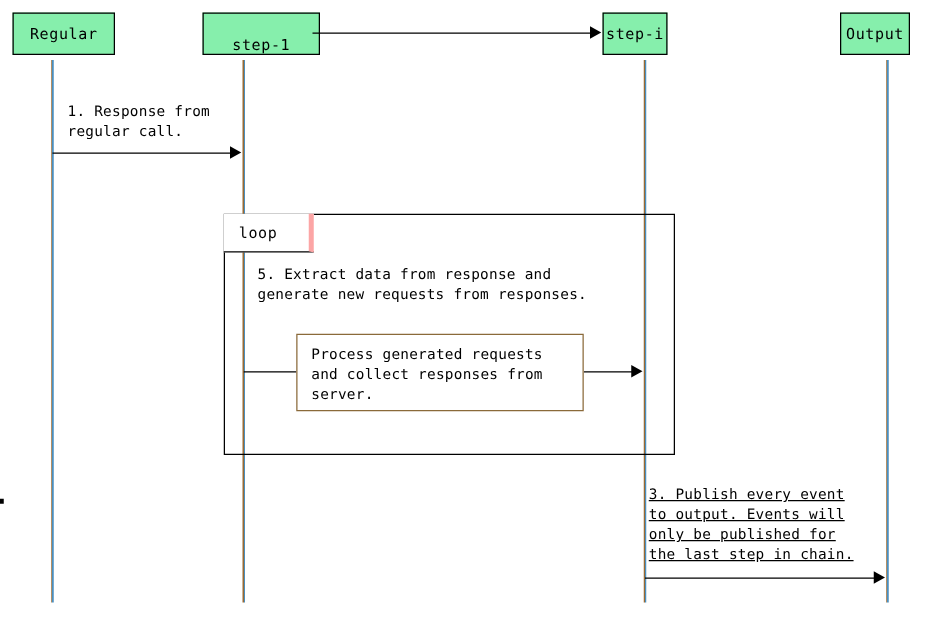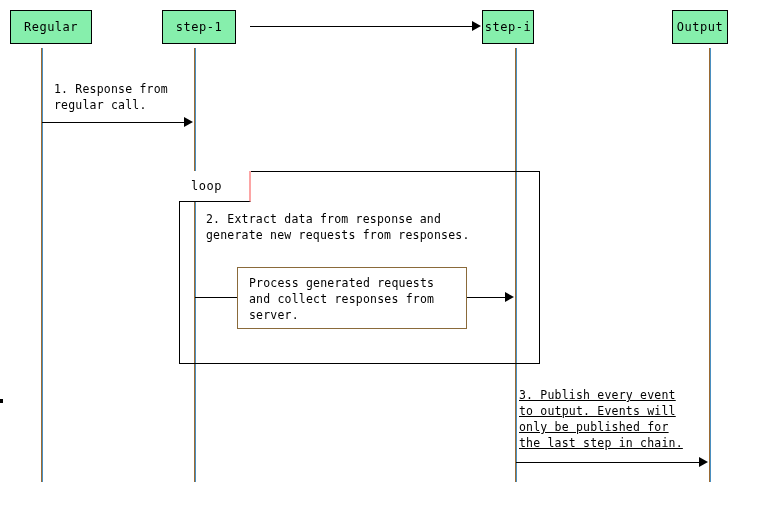--- a/index.html
+++ b/index.html
@@ -64,21 +64,21 @@
   
   .fragment {
     position: absolute;
     box-sizing: border-box;
     border: 1px solid #000000;
     background: transparent;
   }
   .fragment-tab {
     position: absolute;
     box-sizing: border-box;
-    border-right: 2px solid #fca5a5;
+    border-right: 4px solid #fca5a5;
     border-bottom: 1px solid #000000;
     background: #ffffff;
     display: flex;
     align-items: center;
     font-size: 12px;
     color: #000000;
     padding-left: 12px;
     letter-spacing: 0.5px;
   }
   .fragment-label {
@@ -113,21 +113,21 @@
 <body>
 
 <div id="diagram">
 
   <div class="edge-tick" style="left:0px; top:399px; width:3px; height:4px;"></div>
 
   <div class="participant" style="left:10px; top:10px; width:82px; height:34px;">
     <span>Regular</span>
   </div>
 
-  <div class="participant" style="left:162px; top:10px; width:74px; height:34px;">
+  <div class="participant" style="left:162px; top:10px; width:94px; height:34px;align-items:flex-end;">
     <span>step-1</span>
   </div>
 
   <div class="participant" style="left:482px; top:10px; width:52px; height:34px;">
     <span>step-i</span>
   </div>
 
   <div class="participant" style="left:672px; top:10px; width:56px; height:34px;">
     <span>Output</span>
   </div>
@@ -142,21 +142,21 @@
 
   <div class="msg-label" style="left:54px; top:81px;">1. Response from
 regular call.</div>
   <div class="msg-line" style="left:42px; top:122px; width:144px;"></div>
   <div class="msg-head" style="left:184px; top:117px;"></div>
 
   <div class="fragment" style="left:179px; top:171px; width:361px; height:193px;"></div>
   <div class="fragment-tab" style="left:179px; top:171px; width:72px; height:31px;">
     <span>loop</span>
   </div>
-  <div class="fragment-label" style="left:206px; top:211px;">2. Extract data from response and
+  <div class="fragment-label" style="left:206px; top:211px;">5. Extract data from response and
 generate new requests from responses.</div>
 
   <div class="msg-line" style="left:195px; top:297px; width:43px;"></div>
   <div class="msg-line" style="left:467px; top:297px; width:40px;"></div>
   <div class="msg-head" style="left:505px; top:292px;"></div>
 
   <div class="note" style="left:237px; top:267px; width:230px; height:62px;">Process generated requests
 and collect responses from
 server.</div>
 

